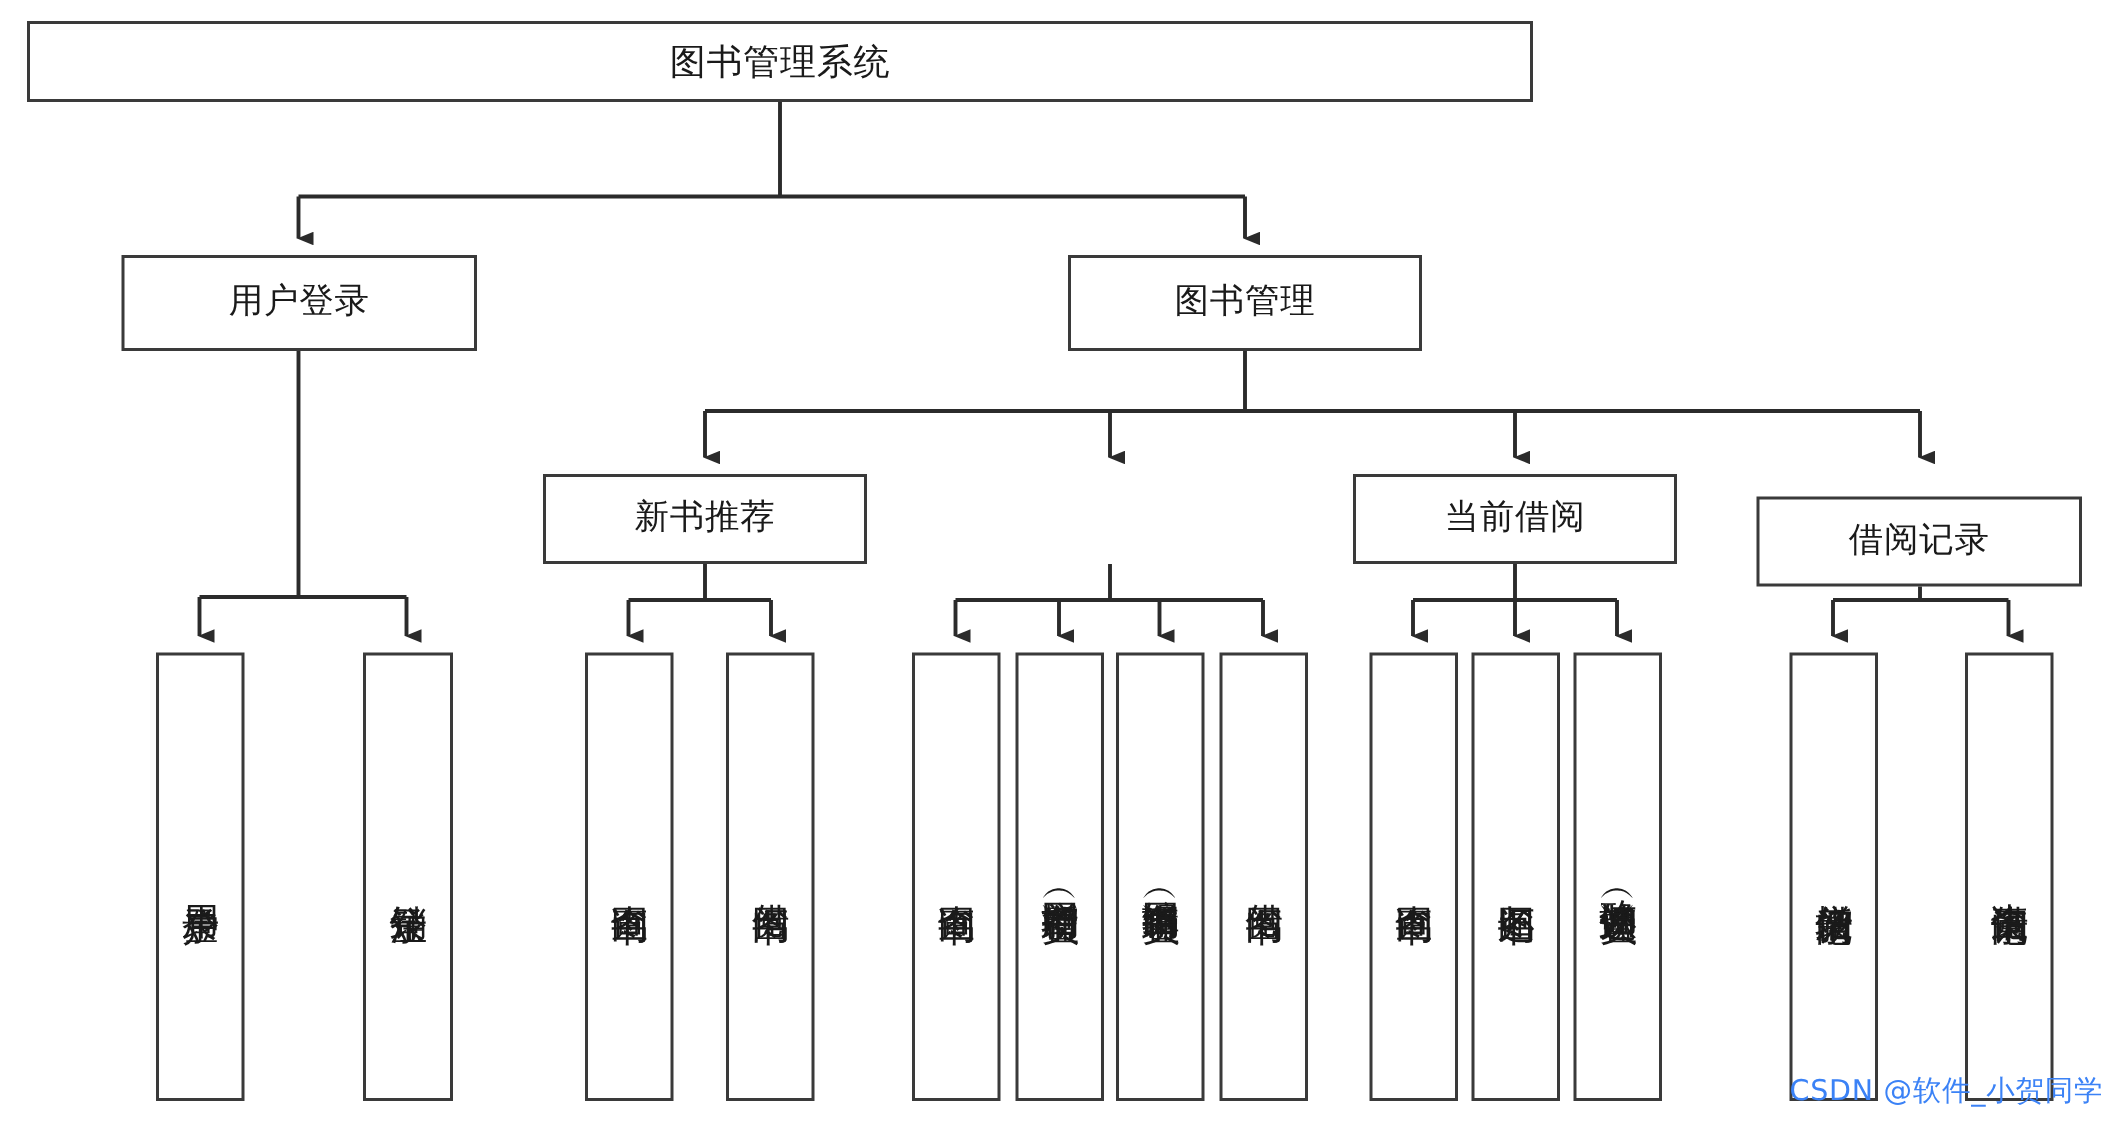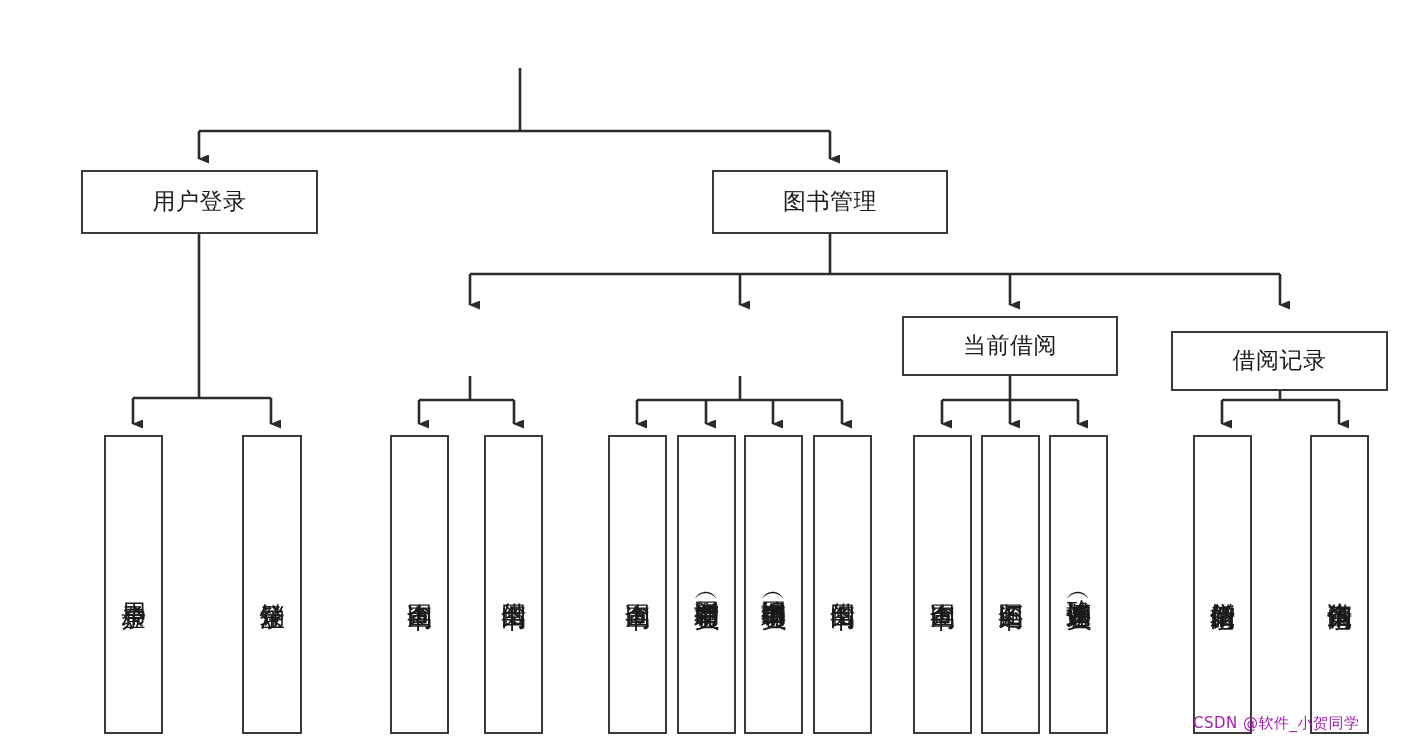--- a/index.html
+++ b/index.html
@@ -54,22 +54,22 @@
   .node.vert .label {
     writing-mode: vertical-rl;
     text-orientation: upright;
     font-size: 25px;
     line-height: 1.02;
     letter-spacing: 1px;
     max-height: 280px;
   }
   .watermark {
     position: absolute;
-    font-size: 15px;
-    color: #a21caf;
+    font-size: 19px;
+    color: #3b82f6;
     white-space: nowrap;
     letter-spacing: 0.5px;
   }
 </style>
 </head>
 <body>
 
 <div id="canvas">
 
   <svg class="edges" viewBox="0 0 1405 747">
@@ -115,28 +115,34 @@
       <path d="M1010,400 L1010,424" marker-end="url(#arrow)"></path>
       <path d="M1078,400 L1078,424" marker-end="url(#arrow)"></path>
 
       <path d="M1280,376 L1280,400"></path>
       <path d="M1222,400 L1339,400"></path>
       <path d="M1222,400 L1222,424" marker-end="url(#arrow)"></path>
       <path d="M1339,400 L1339,424" marker-end="url(#arrow)"></path>
     </g>
   </svg>
 
+  <div class="node root horiz" style="left:18px; top:14px; width:1004px; height:54px;">
+    <span class="label">图书管理系统</span>
+  </div>
 
   <div class="node horiz" style="left:81px; top:170px; width:237px; height:64px;">
     <span class="label">用户登录</span>
   </div>
   <div class="node horiz" style="left:712px; top:170px; width:236px; height:64px;">
     <span class="label">图书管理</span>
   </div>
 
+  <div class="node horiz" style="left:362px; top:316px; width:216px; height:60px;">
+    <span class="label">新书推荐</span>
+  </div>
   <div class="node horiz" style="left:902px; top:316px; width:216px; height:60px;justify-content:center;">
     <span class="label">当前借阅</span>
   </div>
   <div class="node horiz" style="left:1171px; top:331px; width:217px; height:60px;">
     <span class="label">借阅记录</span>
   </div>
 
   <div class="node vert" style="left:104px; top:435px; width:59px; height:299px;">
     <span class="label">用户登录</span>
   </div>

